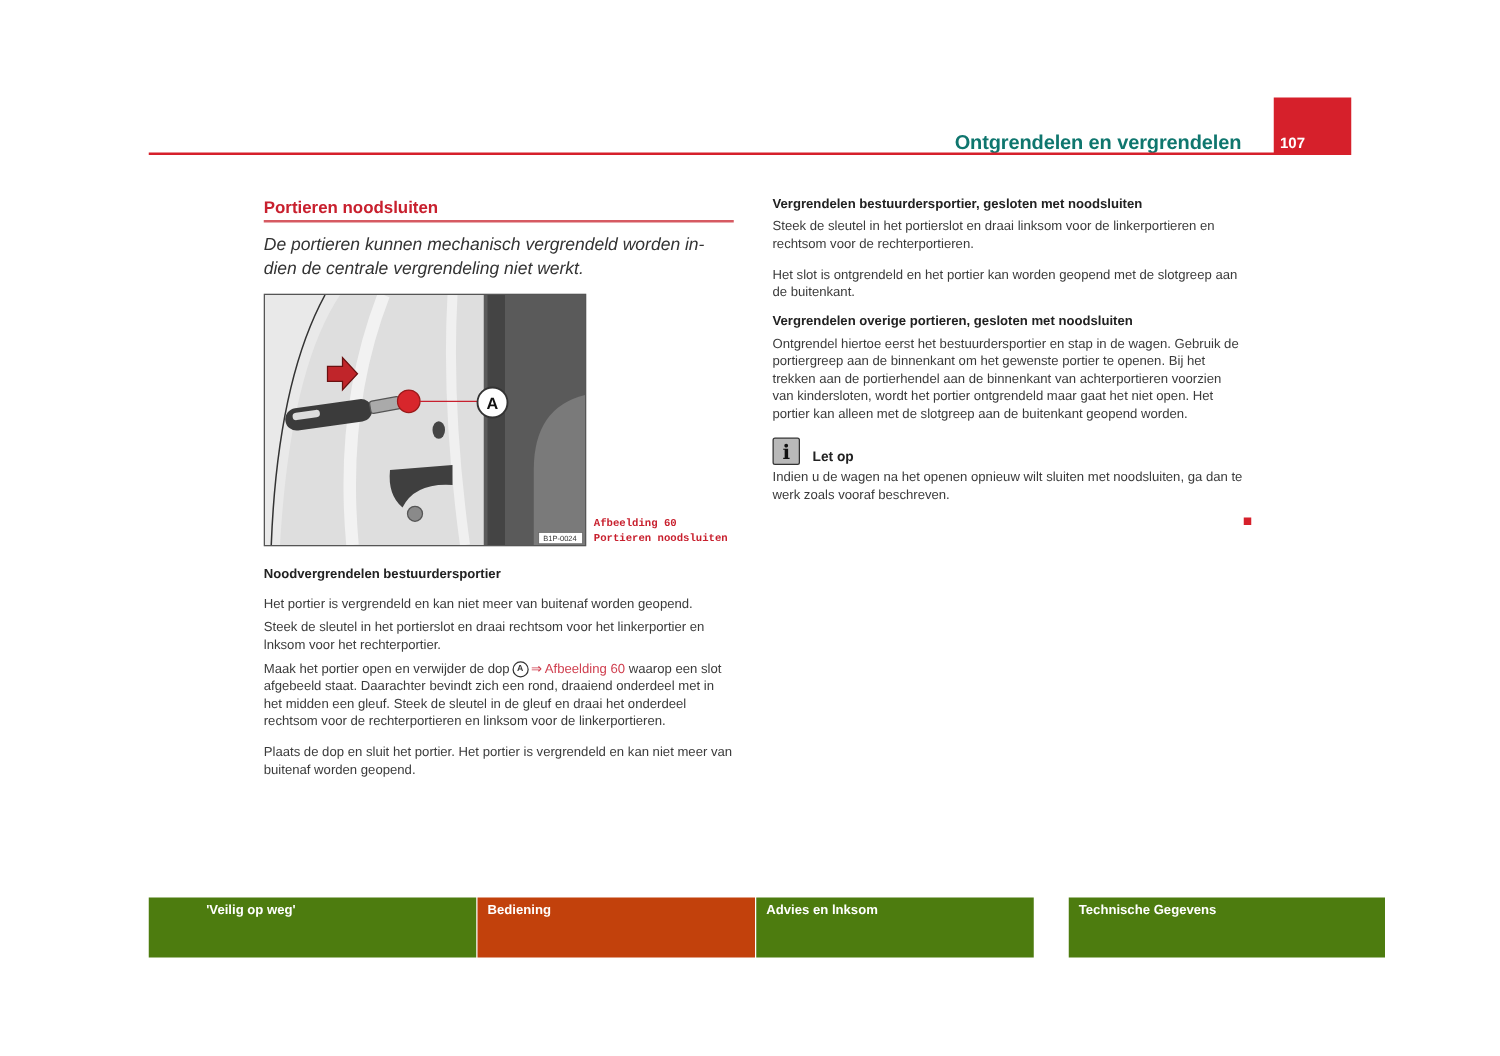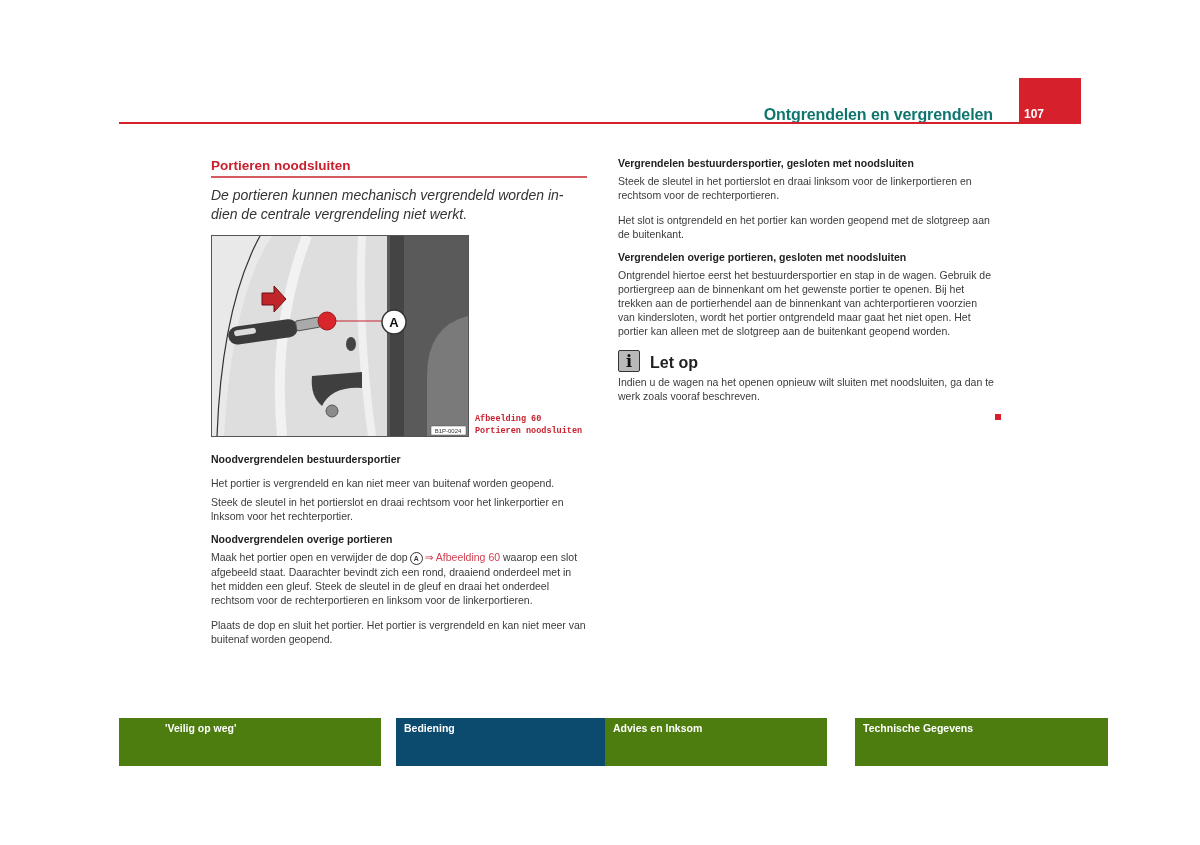--- a/index.html
+++ b/index.html
@@ -30,21 +30,21 @@
   .circle-a { display:inline-block; width:11px; height:11px; border:1px solid #333; border-radius:50%;
               font-size:7px; font-weight:bold; text-align:center; line-height:11px; vertical-align:middle; margin:0 2px; }
 
   .info-icon { width:20px; height:20px; background:#b9b9b9; border:1px solid #333; border-radius:2px;
                display:flex; align-items:center; justify-content:center; font-family:"DejaVu Serif",serif;
                font-weight:bold; font-size:16px; color:#111; }
   .end-mark { left:995px; top:414px; width:6px; height:6px; background:#d6202b; }
 
   .footer-tab { top:718px; height:48px; background:#4d7c0f; color:#fff; font-family:"Liberation Sans",sans-serif;
                 font-size:10.5px; font-weight:bold; box-sizing:border-box; padding:4px 8px; }
-  .footer-tab.active { background:#0c4a6e;margin-left:14px; }
+  .footer-tab.active { background:#c2410c; }
 </style>
 </head>
 <body>
 
 <div class="abs page-box"></div>
 <div class="abs page-num">107</div>
 <div class="abs header-title">Ontgrendelen en vergrendelen</div>
 <div class="abs header-line"></div>
 
 <div class="abs left-col">
@@ -80,36 +80,35 @@
 <div class="abs fig-caption">
   <span>Afbeelding 60</span>&nbsp;
   <span>Portieren noodsluiten</span>
 </div>
 
 <div class="abs" style="left:211px; top:453px; width:376px;">
   <div class="sub-head">Noodvergrendelen bestuurdersportier</div>
   <p class="body-text" style="margin-top:11px;">Het portier is vergrendeld en kan niet meer van buitenaf worden geopend.</p>
   <p class="body-text" style="margin-top:5px;">Steek de sleutel in het portierslot en draai rechtsom voor het linkerportier en lnksom voor het rechterportier.</p>
 
-  <div class="sub-head" style="margin-top:10px;">Noodvergrendelen overige portieren</div>
   <p class="body-text" style="margin-top:5px;"><span>Maak het portier open en verwijder de dop</span><span class="circle-a">A</span><span class="ref">⇒ Afbeelding 60</span><span> waarop een slot afgebeeld staat. Daarachter bevindt zich een rond, draaiend onderdeel met in het midden een gleuf. Steek de sleutel in de gleuf en draai het onderdeel rechtsom voor de rechterportieren en linksom voor de linkerportieren.</span></p>
   <p class="body-text" style="margin-top:11px;">Plaats de dop en sluit het portier. Het portier is vergrendeld en kan niet meer van buitenaf worden geopend.</p>
 </div>
 
 <div class="abs" style="left:618px; top:157px; width:378px;">
   <div class="sub-head">Vergrendelen bestuurdersportier, gesloten met noodsluiten</div>
   <p class="body-text" style="margin-top:5px;">Steek de sleutel in het portierslot en draai linksom voor de linkerportieren en rechtsom voor de rechterportieren.</p>
   <p class="body-text" style="margin-top:11px;">Het slot is ontgrendeld en het portier kan worden geopend met de slotgreep aan de buitenkant.</p>
 
   <div class="sub-head" style="margin-top:10px;">Vergrendelen overige portieren, gesloten met noodsluiten</div>
   <p class="body-text" style="margin-top:5px;">Ontgrendel hiertoe eerst het bestuurdersportier en stap in de wagen. Gebruik de portiergreep aan de binnenkant om het gewenste portier te openen. Bij het trekken aan de portierhendel aan de binnenkant van achterportieren voorzien van kindersloten, wordt het portier ontgrendeld maar gaat het niet open. Het portier kan alleen met de slotgreep aan de buitenkant geopend worden.</p>
 
   <div style="display:flex; align-items:flex-end; margin-top:12px;">
     <div class="info-icon">i</div>
-    <span class="sub-head" style="font-size:16px; margin-left:10px;">Let op</span>
+    <span class="sub-head" style="font-size:11px; margin-left:10px;">Let op</span>
   </div>
   <p class="body-text" style="margin-top:3px;">Indien u de wagen na het openen opnieuw wilt sluiten met noodsluiten, ga dan te werk zoals vooraf beschreven.</p>
 </div>
 <div class="abs end-mark"></div>
 
 <div class="abs footer-tab" style="left:119px; width:262px; padding-left:46px;">'Veilig op weg'</div>
 <div class="abs footer-tab active" style="left:382px; width:222px;">Bediening</div>
 <div class="abs footer-tab" style="left:605px; width:222px;">Advies en lnksom</div>
 <div class="abs footer-tab" style="left:855px; width:253px;">Technische Gegevens</div>
 

